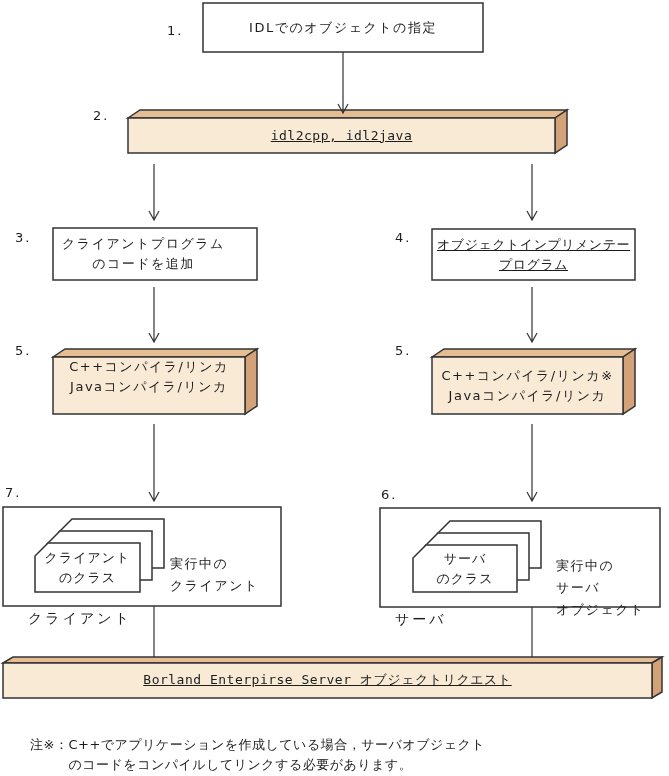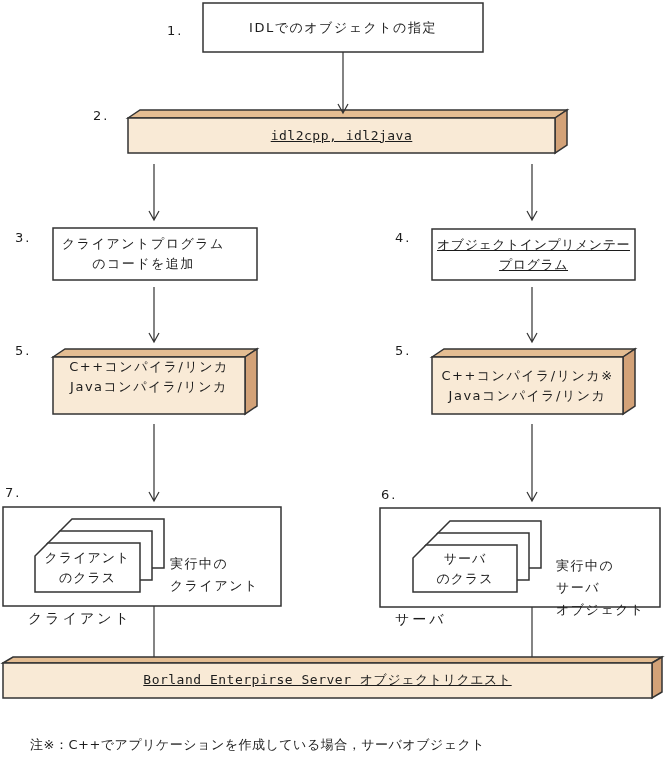--- a/index.html
+++ b/index.html
@@ -145,16 +145,17 @@
   <span class="abs caption" style="left:395px;top:611px;">サーバ</span>
 
   <div class="abs lbl mono" style="left:3px;top:663px;width:649px;height:34px;">
     <span>Borland Enterpirse Server オブジェクトリクエスト</span>
   </div>
 
   <div class="abs footnote" style="left:30px;top:735px;">
     <span class="prefix">注※：</span>
     <span class="body">
       <div>C++でアプリケーションを作成している場合，サーバオブジェクト</div>
+      <div>のコードをコンパイルしてリンクする必要があります。</div>
     </span>
   </div>
 
 </div>
 
 </body></html>

